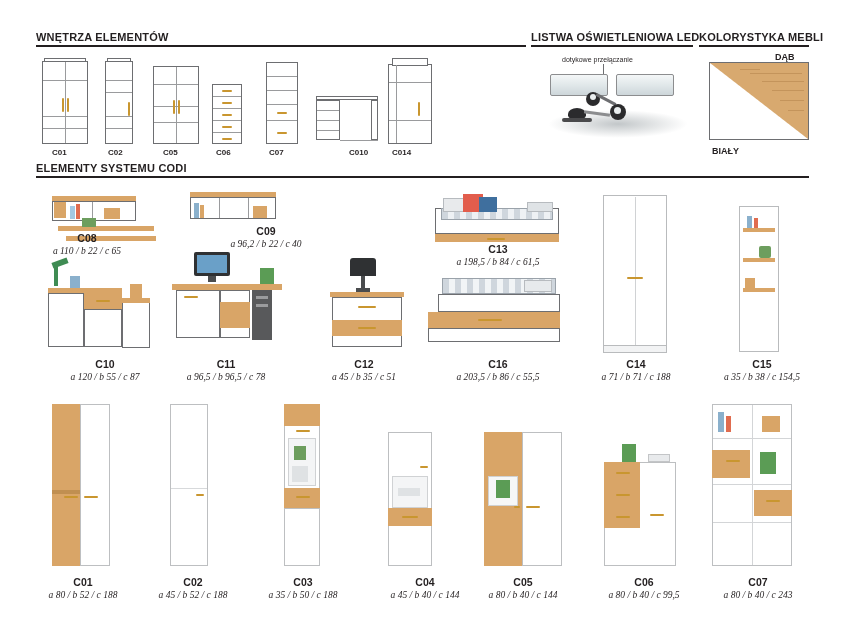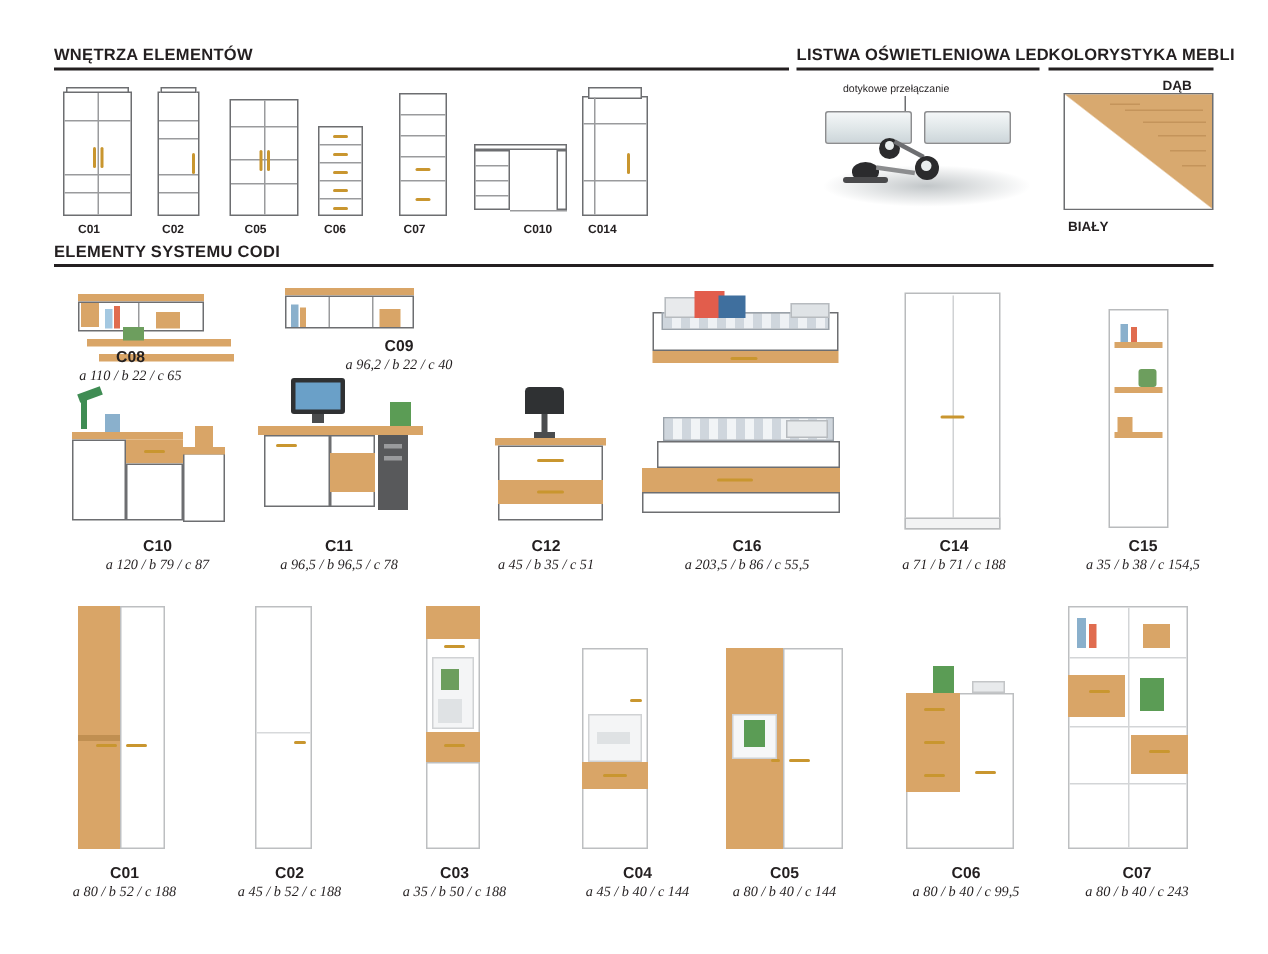--- a/index.html
+++ b/index.html
@@ -219,20 +219,24 @@
   <div class="unit" style="left:435px;top:188px;width:128px;height:64px;">
     <div class="box wh" style="left:0;top:20px;width:124px;height:26px;"></div>
     <div class="box oak" style="left:0;top:46px;width:124px;height:8px;border:none;"></div>
     <div style="position:absolute;left:6px;top:20px;width:112px;height:12px;background:repeating-linear-gradient(90deg,#cfd6dd 0 6px,#eef1f4 6px 12px);border:1px solid #9aa2aa;box-sizing:border-box;"></div>
     <div style="position:absolute;left:8px;top:10px;width:24px;height:14px;background:#e8eaec;border:1px solid #b7bbbf;box-sizing:border-box;"></div>
     <div style="position:absolute;left:28px;top:6px;width:20px;height:18px;background:#e25d4c;"></div>
     <div style="position:absolute;left:44px;top:9px;width:18px;height:15px;background:#3f6f9e;"></div>
     <div style="position:absolute;left:92px;top:14px;width:26px;height:10px;background:#dfe3e6;border:1px solid #b7bbbf;box-sizing:border-box;"></div>
     <div class="handle" style="left:52px;top:50px;width:18px;"></div>
   </div>
+  <div class="cap" style="left:428px;top:243px;width:140px;">
+    <span class="code">C13</span>
+    <span class="dims">a 198,5 / b  84 / c 61,5</span>
+  </div>
 
   <div class="unit" style="left:603px;top:195px;width:68px;height:160px;">
     <div class="box wh" style="left:0;top:0;width:64px;height:158px;border-color:#b9bbbd;"></div>
     <div class="vline" style="left:32px;top:2px;height:154px;background:#d0d2d4;"></div>
     <div class="handle" style="left:24px;top:82px;width:16px;"></div>
     <div style="position:absolute;left:0;top:150px;width:64px;height:8px;background:#f2f3f4;border:1px solid #b9bbbd;box-sizing:border-box;"></div>
   </div>
   <div class="cap" style="left:572px;top:358px;width:128px;">
     <span class="code">C14</span>
     <span class="dims">a 71 / b 71 / c 188</span>
@@ -261,21 +265,21 @@
     <div class="box oak" style="left:36px;top:35px;width:38px;height:16px;border:none;"></div>
     <div class="box wh" style="left:36px;top:51px;width:38px;height:38px;"></div>
     <div class="handle" style="left:48px;top:42px;width:14px;"></div>
     <div class="box wh" style="left:74px;top:44px;width:28px;height:46px;"></div>
     <div class="box oak" style="left:74px;top:40px;width:28px;height:5px;border:none;"></div>
     <div style="position:absolute;left:82px;top:26px;width:12px;height:14px;background:#d9a567;"></div>
     <div style="position:absolute;left:22px;top:18px;width:10px;height:12px;background:#8ab0cc;"></div>
   </div>
   <div class="cap" style="left:40px;top:358px;width:130px;">
     <span class="code">C10</span>
-    <span class="dims">a 120 / b 79 / c 87</span>
+    <span class="dims">a 120 / b 55 / c 87</span>
   </div>
 
   <div class="unit" style="left:172px;top:250px;width:120px;height:104px;">
     <div style="position:absolute;left:22px;top:2px;width:36px;height:24px;background:#2f3133;border-radius:2px;"></div>
     <div style="position:absolute;left:25px;top:5px;width:30px;height:18px;background:#6aa0c8;"></div>
     <div style="position:absolute;left:36px;top:26px;width:8px;height:6px;background:#4a4c4e;"></div>
     <div class="box oak" style="left:0;top:34px;width:110px;height:6px;border:none;"></div>
     <div class="box wh" style="left:4px;top:40px;width:44px;height:48px;"></div>
     <div class="box wh" style="left:48px;top:40px;width:30px;height:48px;"></div>
     <div class="box oak" style="left:48px;top:52px;width:30px;height:26px;border:none;"></div>

